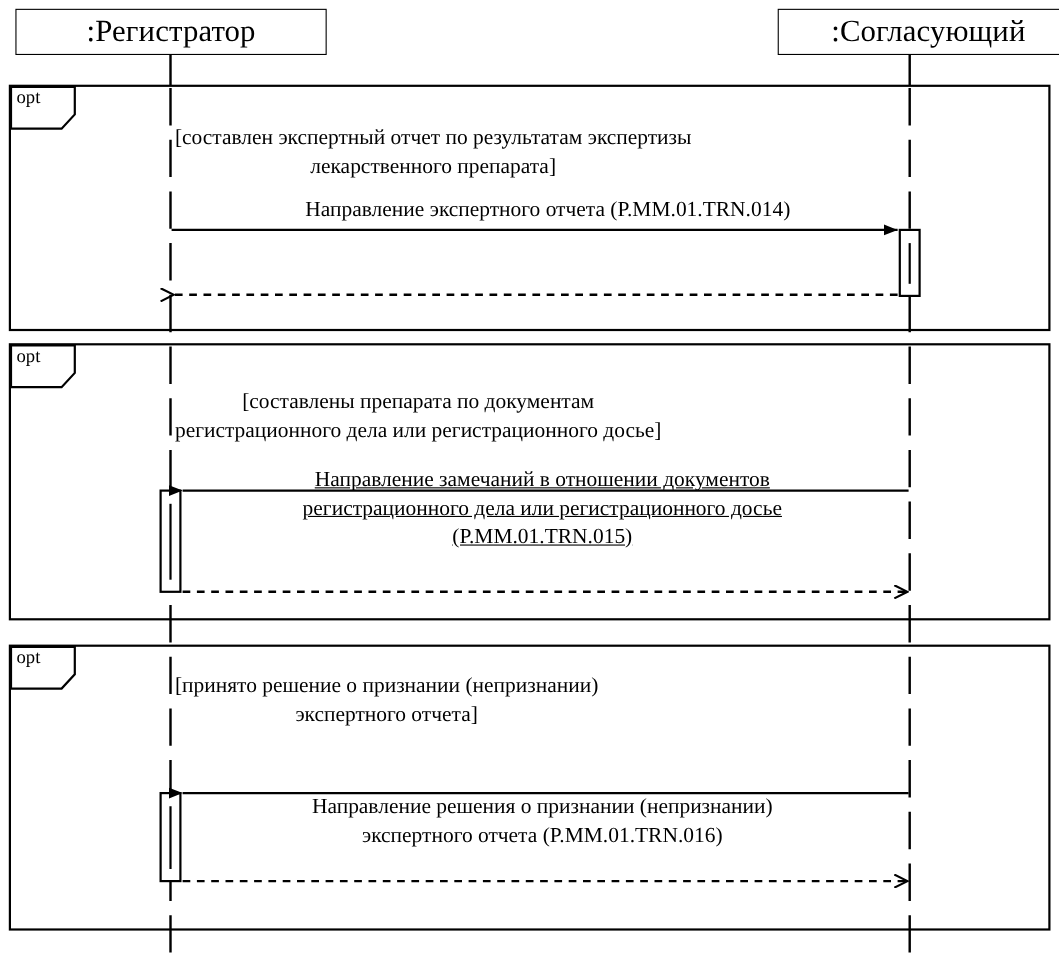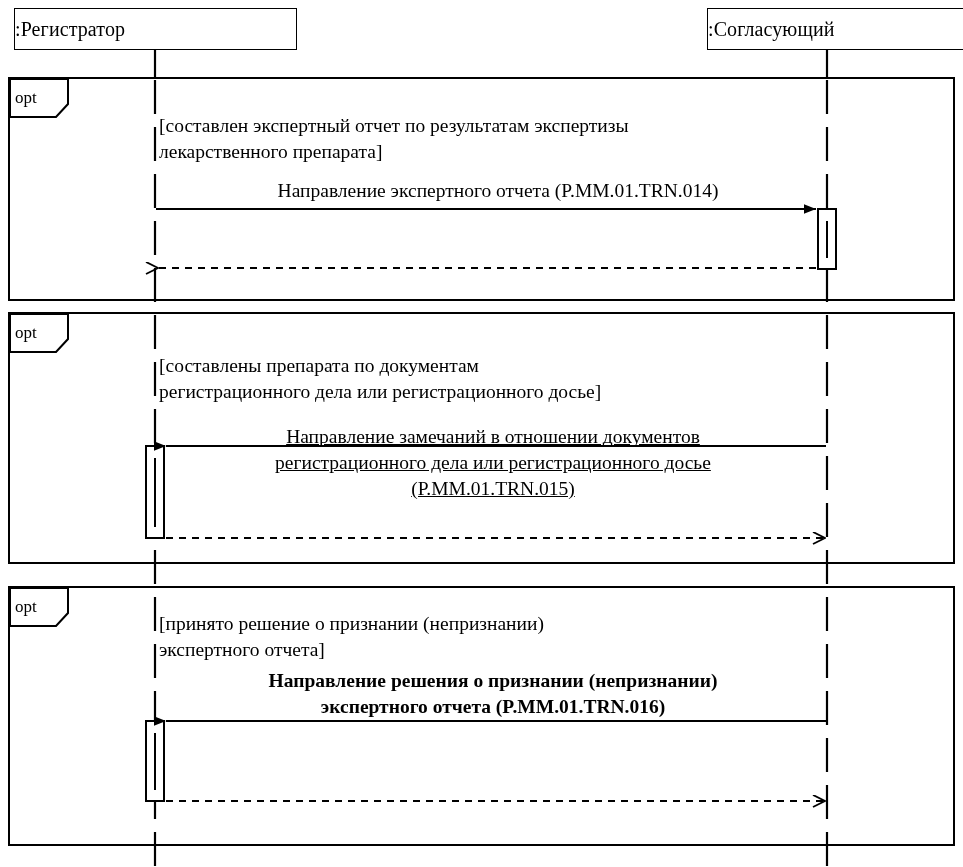--- a/index.html
+++ b/index.html
@@ -24,41 +24,41 @@
     top: 0;
     left: 0;
   }
   .lifeline-box {
     position: absolute;
     border: 1.6px solid #000000;
     background: #ffffff;
     box-sizing: border-box;
     display: flex;
     align-items: center;
-    justify-content: flex-start;
-    font-size: 20px;
+    justify-content: center;
+    font-size: 28px;
     letter-spacing: 0.1px;
   }
   .frag-label {
     position: absolute;
     font-size: 17px;
     line-height: 1;
     display: flex;
-    align-items: flex-end;
+    align-items: flex-start;
     justify-content: flex-start;
     padding-left: 5px;
     box-sizing: border-box;
     background: transparent;
   }
   .guard {
     position: absolute;
     font-size: 19.5px;
     line-height: 26px;
     white-space: pre;
-    text-align: left;
+    text-align: center;
   }
   .msg-label {
     position: absolute;
     font-size: 19.5px;
     line-height: 26px;
     white-space: pre;
     text-align: center;
   }
 </style>
 </head>
@@ -155,16 +155,16 @@
 
   <div class="guard" style="left:159px; top:611px;">[принято решение о признании (непризнании)
 экспертного отчета]</div>
 
   <div class="msg-label" style="left:168px; top:178px; width:660px;">Направление экспертного отчета (P.MM.01.TRN.014)</div>
 
   <div class="msg-label" style="left:163px; top:424px; width:660px;text-decoration:underline;">Направление замечаний в отношении документов
 регистрационного дела или регистрационного досье
 (P.MM.01.TRN.015)</div>
 
-  <div class="msg-label" style="left:163px; top:668px; width:660px;font-weight:bold;">Направление решения о признании (непризнании)
+  <div class="msg-label" style="left:163px; top:721px; width:660px;">Направление решения о признании (непризнании)
 экспертного отчета (P.MM.01.TRN.016)</div>
 
 </div>
 
 </body></html>

